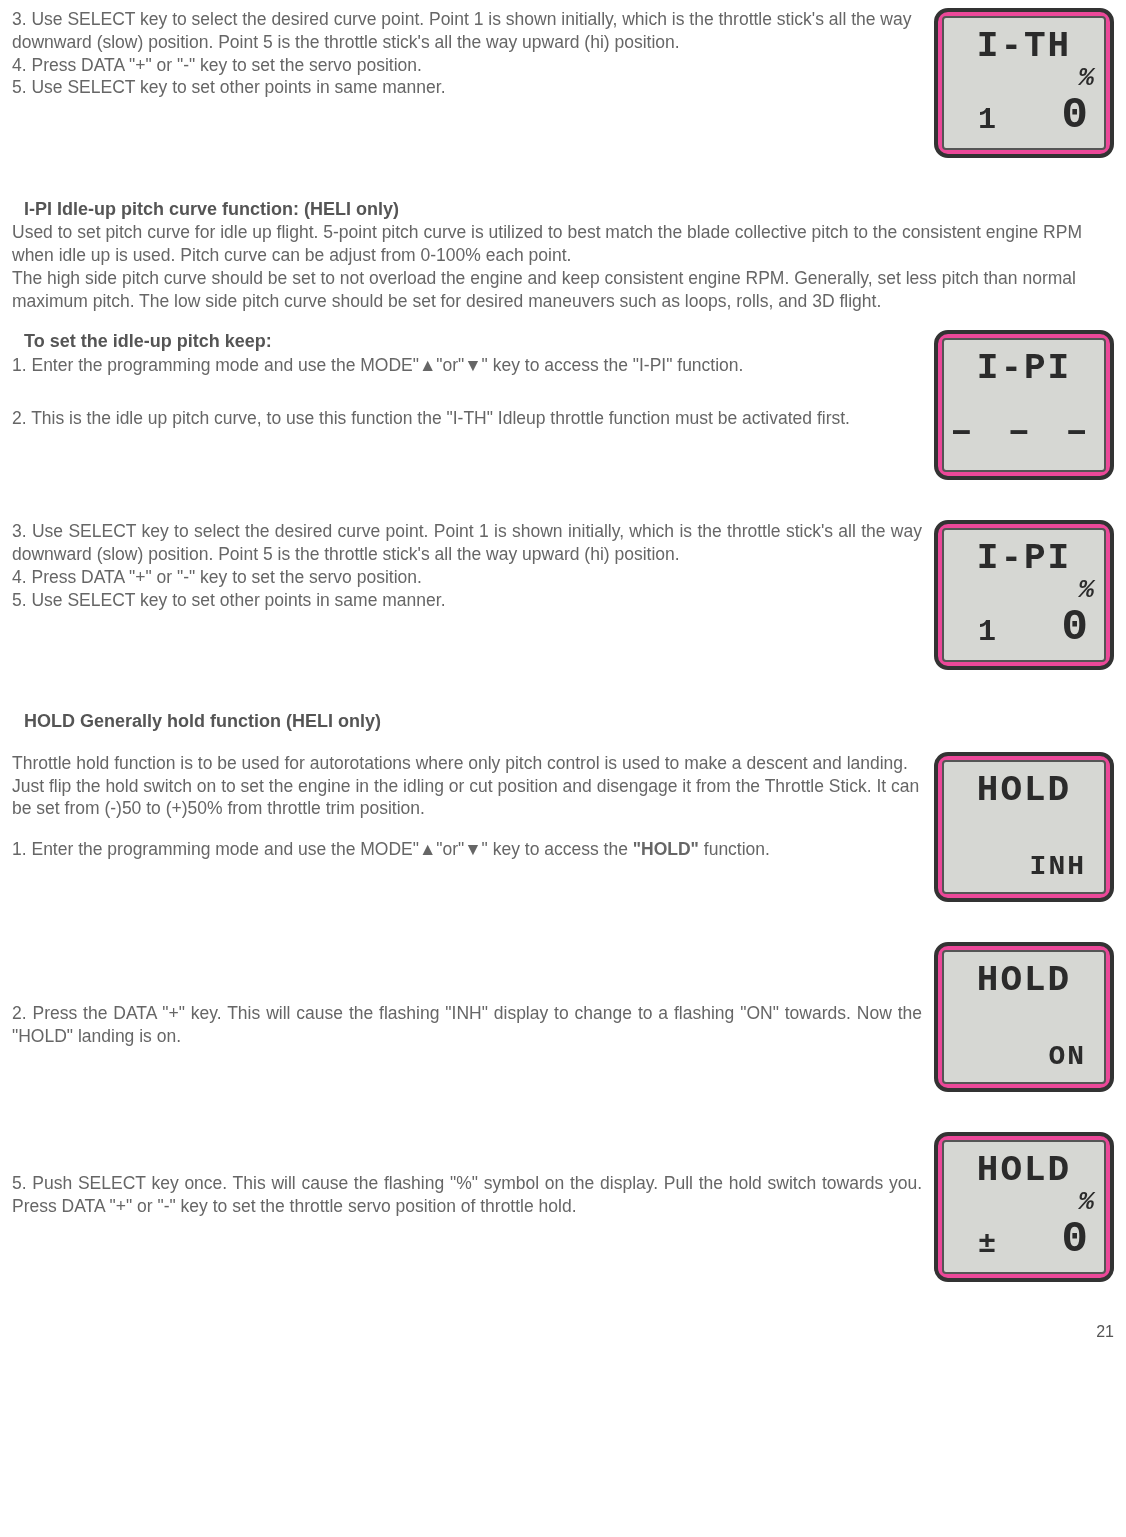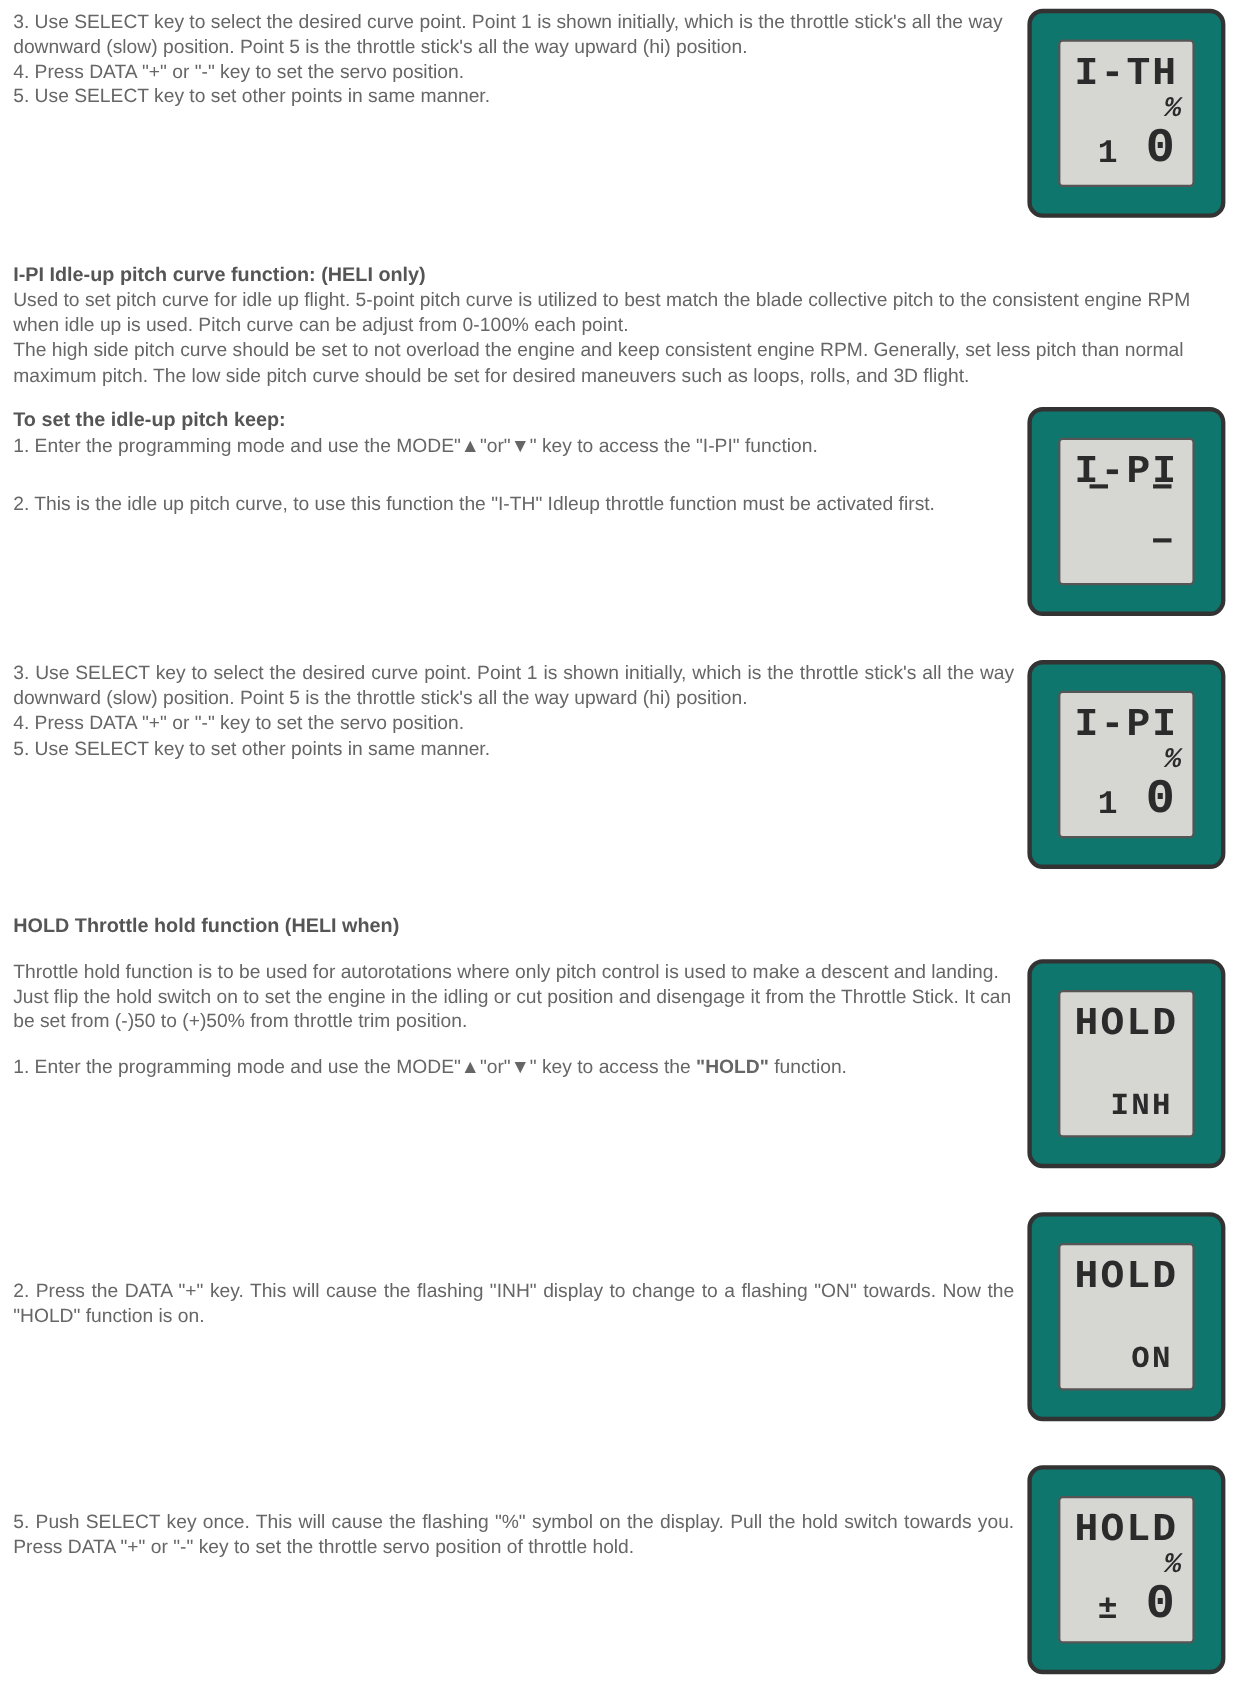--- a/index.html
+++ b/index.html
@@ -19,30 +19,31 @@
     gap: 12px;
     margin-bottom: 10px;
   }
   .textcol {
     flex: 1;
   }
   .bold-head {
     font-weight: bold;
     color: #555;
     font-size: 18px;
+    margin-left: 12px;
   }
   .lcd {
     width: 180px;
     flex: 0 0 180px;
   }
   .lcd-outer {
     border: 4px solid #333;
     border-radius: 14px;
-    background: #0f766e;
-    padding: 24px;
+    background: #ec4899;
+    padding: 4px;
     box-sizing: border-box;
   }
   .lcd-inner {
     border: 2px solid #555;
     border-radius: 4px;
     background: #d6d7d3;
     height: 130px;
     position: relative;
     font-family: "Courier New", monospace;
     color: #2b2b2b;
@@ -175,21 +176,21 @@
       <div class="lcd-pct">%</div>
       <div class="lcd-bl">1</div>
       <div class="lcd-br">0</div>
     </div>
       </div>
   </div>
 </div>
 
 <div class="spacer-md"></div>
 
-<div class="bold-head">HOLD   Throttle hold function (HELI when)</div>
+<div class="bold-head">HOLD   Generally hold function (HELI only)</div>
 <div class="spacer-sm"></div>
 
 <div class="row">
   <div class="textcol">
     <div>Throttle hold function is to be used for autorotations where only pitch control is used to make a descent and landing. Just flip the hold switch on to set the engine in the idling or cut position and disengage it from the Throttle Stick. It can be set from (-)50 to (+)50% from throttle trim position.</div>
     <div class="spacer-sm"></div>
     <div>
       <span>1. Enter the programming mode and use the MODE"▲"or"▼" key to access the </span><b>"HOLD"</b><span> function.</span>
     </div>
   </div>
@@ -201,21 +202,21 @@
     </div>
       </div>
   </div>
 </div>
 
 <div class="spacer-md"></div>
 
 <div class="row">
   <div class="textcol justify" style="padding-top:60px;">
     <div>
-      <span>2. Press the DATA "+" key. This will cause the flashing </span><span>"INH"</span><span> display to change to a flashing </span><span>"ON"</span><span> towards. Now the </span><span>"HOLD"</span><span> function is on.</span>
+      <span>2. Press the DATA "+" key. This will cause the flashing </span><span>"INH"</span><span> display to change to a flashing </span><span>"ON"</span><span> towards. Now the </span><span>"HOLD"</span><span> landing is on.</span>
     </div>
   </div>
   <div class="lcd">
     <div class="lcd-outer">
         <div class="lcd-inner">
       <div class="lcd-top">HOLD</div>
       <div class="lcd-center-br">ON</div>
     </div>
       </div>
   </div>

